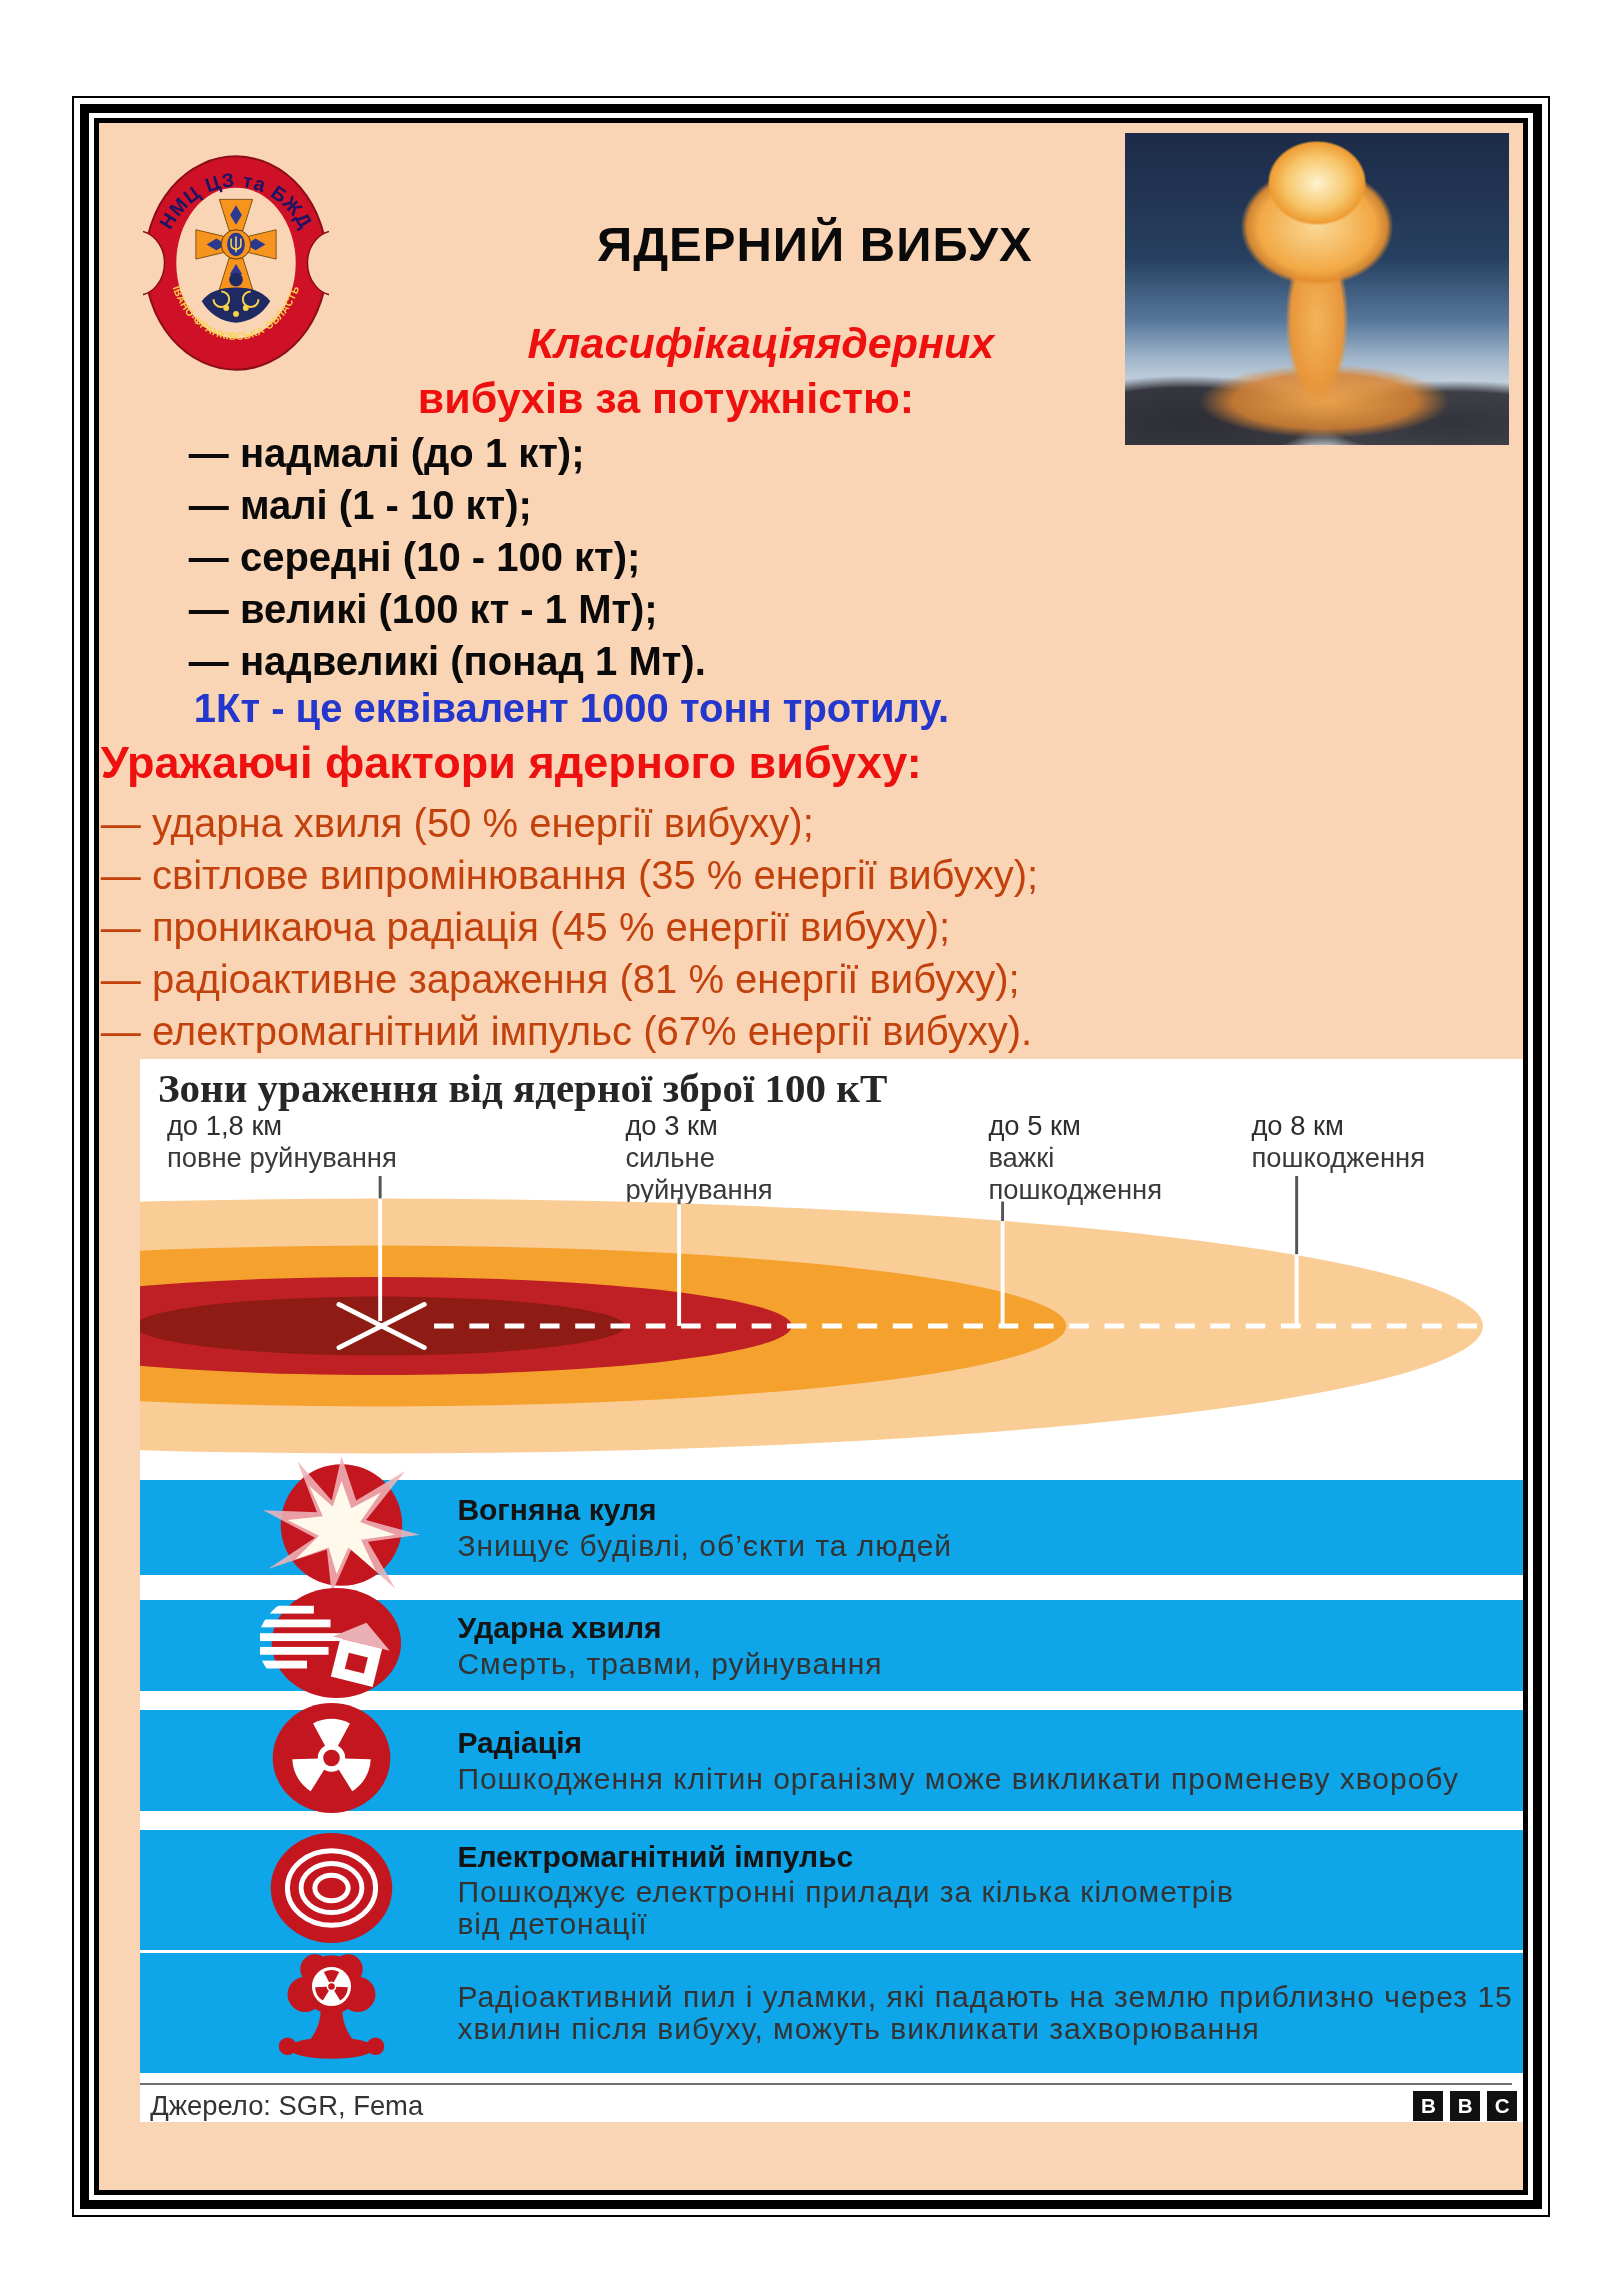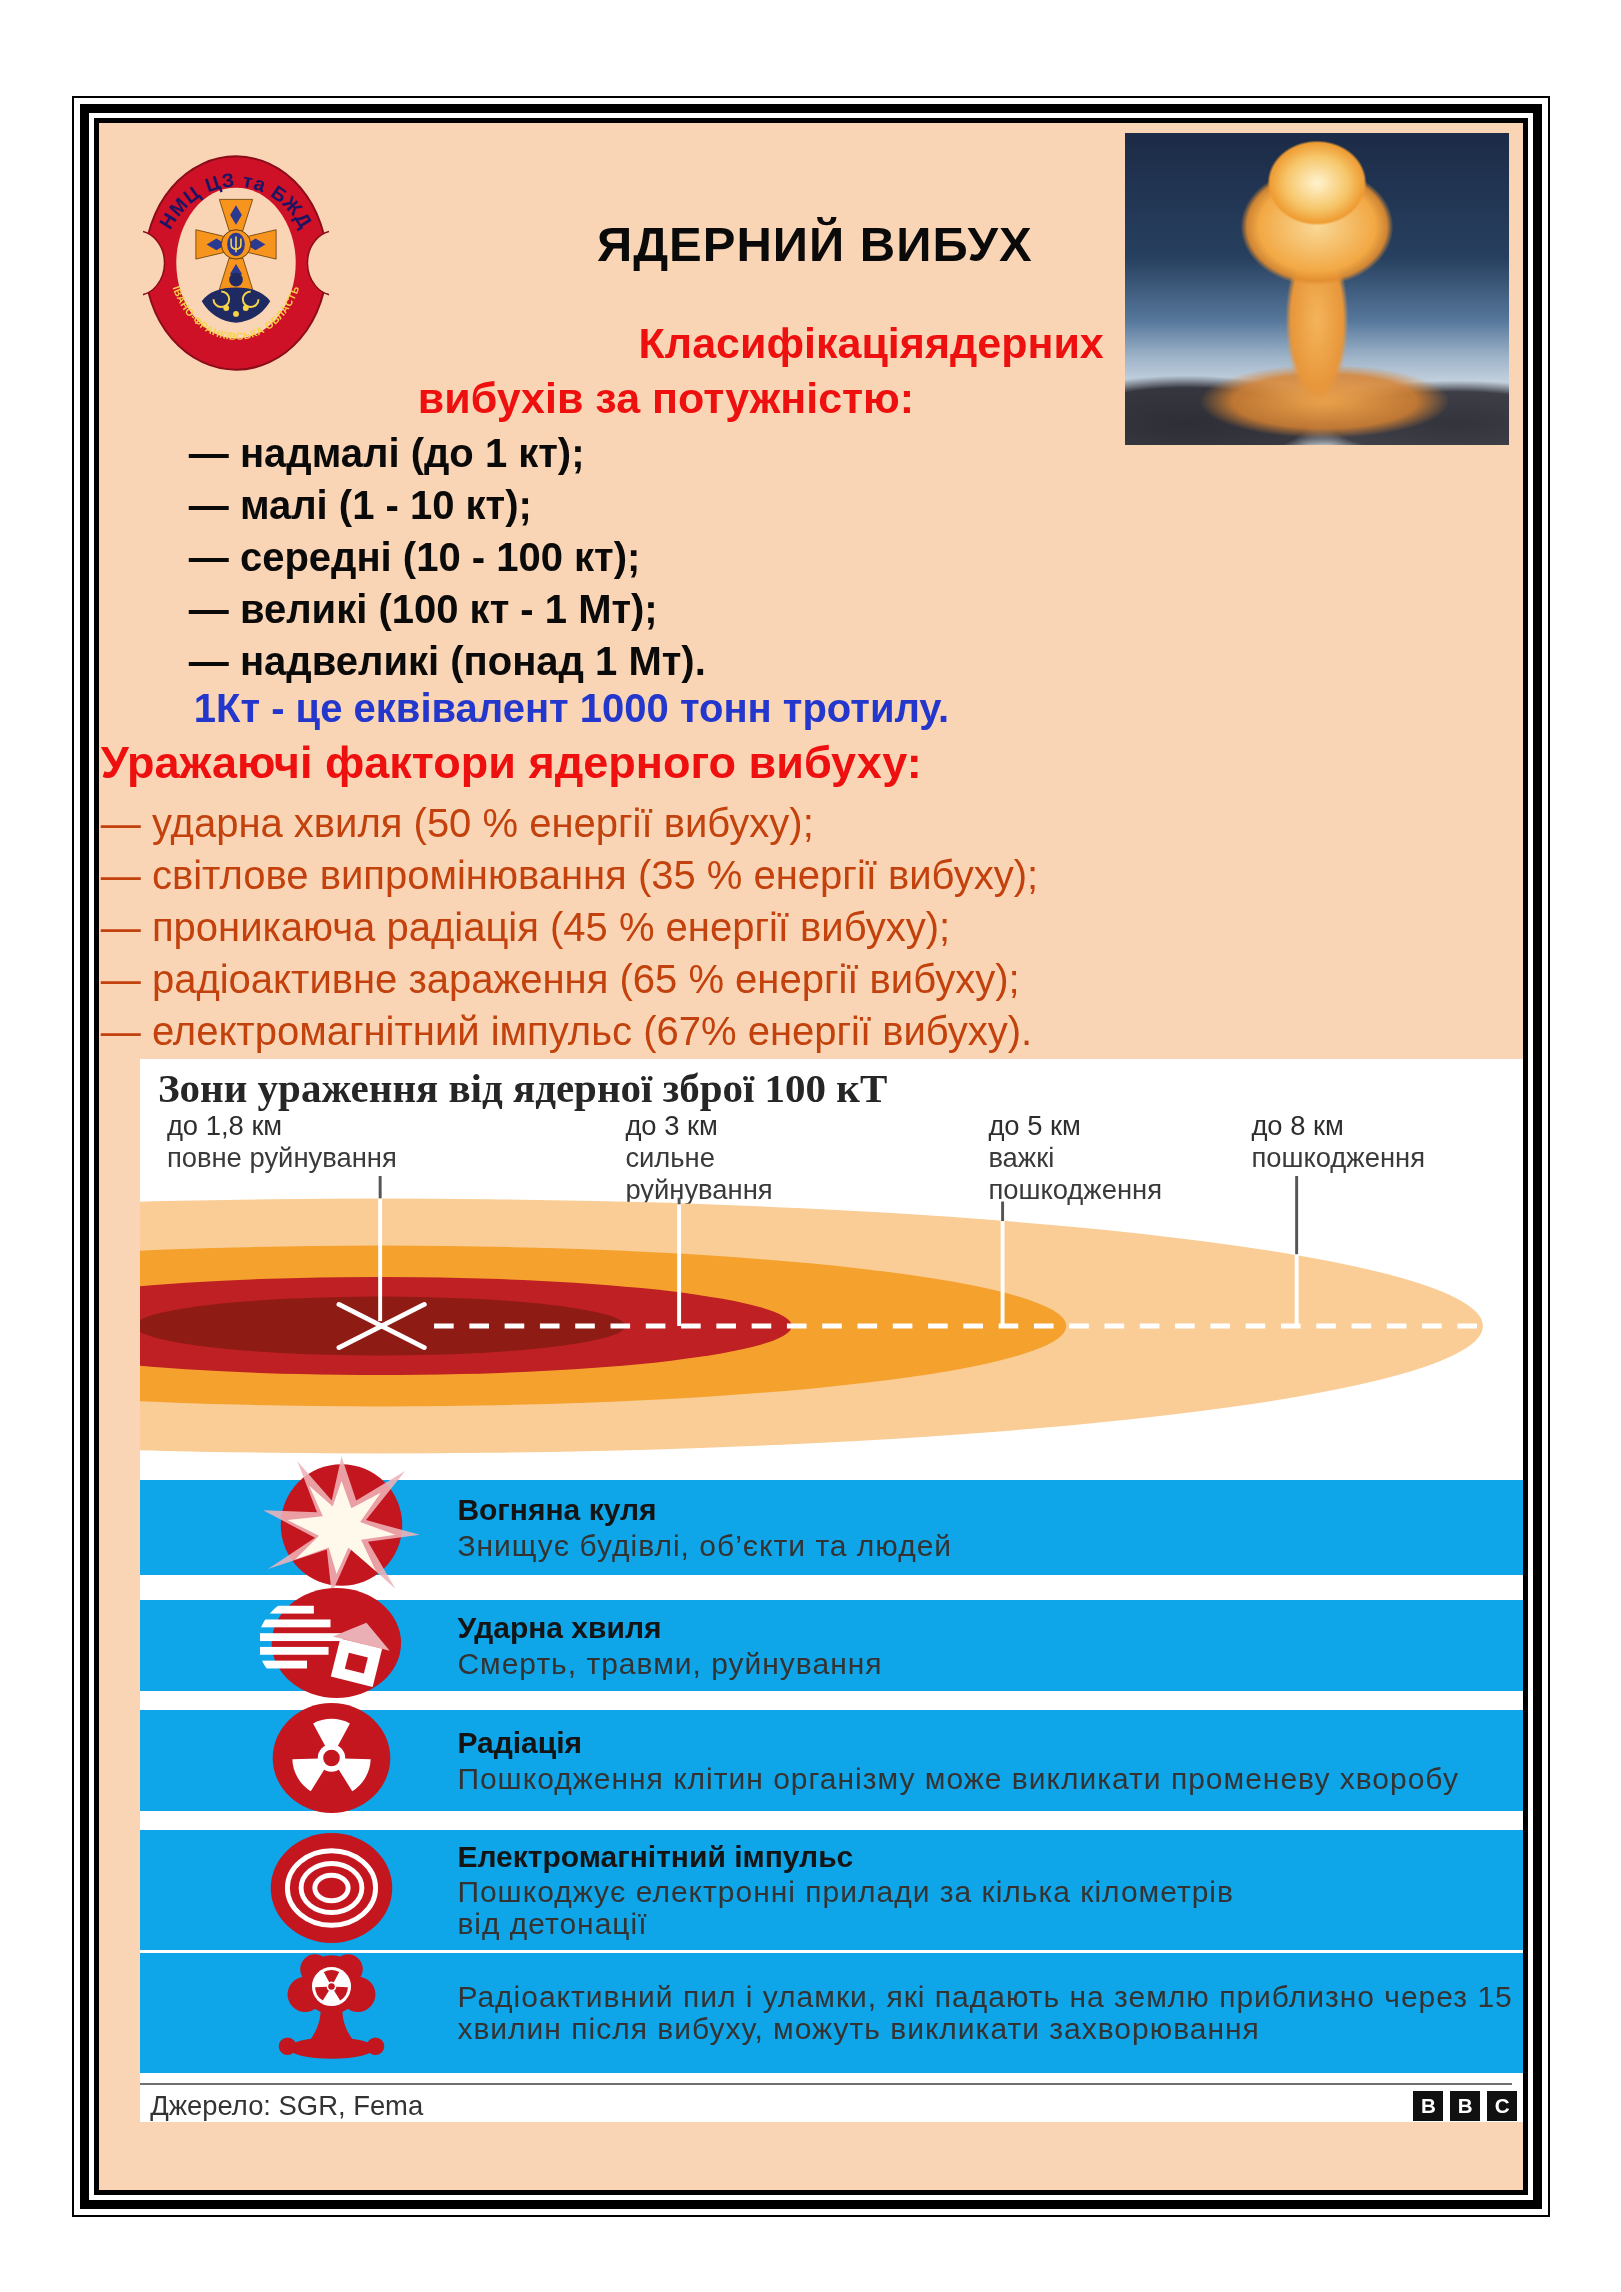--- a/index.html
+++ b/index.html
@@ -20,21 +20,21 @@
          background-image:
            radial-gradient(ellipse 69px 59px at 50% 16%, #fff3cf 0%, #f6c66a 45%, #ef9c33 68%, rgba(239,156,51,0) 72%),
            radial-gradient(ellipse 106px 82px at 50% 30%, #f9d896 0%, #f2a844 55%, rgba(226,141,47,.9) 66%, rgba(226,141,47,0) 72%),
            radial-gradient(ellipse 45px 118px at 50% 60%, #f4b45a 0%, #e8963a 58%, rgba(232,150,58,0) 70%),
            radial-gradient(ellipse 167px 49px at 52% 86%, #e8a04a 0%, rgba(214,130,50,.85) 55%, rgba(214,130,50,0) 75%),
            radial-gradient(ellipse 206px 61px at 16% 93%, #2e2e36 0%, rgba(40,40,48,.92) 58%, rgba(40,40,48,0) 78%),
            radial-gradient(ellipse 225px 57px at 86% 93%, #33333b 0%, rgba(45,45,53,.9) 55%, rgba(45,45,53,0) 75%),
            linear-gradient(180deg,#1c2b47 0%,#27405f 40%,#56779b 60%,#9fb4c9 72%,#cdd9e4 82%,#e8eef4 100%);}
   .heading1{position:absolute;left:319px;top:193px;width:686px;
             font-size:43px;font-weight:bold;color:#EE0F0F;line-height:55px;}
-  .heading1 .row1{display:flex;justify-content:flex-end;}
+  .heading1 .row1{display:flex;justify-content:center;font-style:italic;}
   .clist{position:absolute;left:90px;top:304px;font-size:40px;font-weight:bold;color:#0a0a0a;line-height:52px;}
   .note{position:absolute;left:95px;top:563px;font-size:40px;font-weight:bold;color:#2437CD;}
   .heading2{position:absolute;left:2px;top:614px;font-size:45px;font-weight:bold;color:#EE0F0F;}
   .flist{position:absolute;left:2px;top:674px;font-size:40px;font-weight:normal;color:#c2410c;line-height:52px;}
 
   
   .info{position:absolute;left:21.6px;top:936px;width:1387px;height:1063px;background:#ffffff;margin-left:20px;}
   .info-title{position:absolute;left:17.6px;top:4.9px;font-family:"Liberation Serif",serif;
               font-size:41px;font-weight:bold;color:#262626;}
   .zone{position:absolute;top:51px;font-size:27.4px;color:#3a3a3a;line-height:32px;}
@@ -127,21 +127,21 @@
       <div>— великі (100 кт - 1 Мт);</div>
       <div>— надвеликі (понад 1 Мт).</div>
     </div>
     <div class="note">1Кт - це еквівалент 1000 тонн тротилу.</div>
 
     <div class="heading2">Уражаючі фактори ядерного вибуху:</div>
     <div class="flist">
       <div>— ударна хвиля (50 % енергії вибуху);</div>
       <div>— світлове випромінювання (35 % енергії вибуху);</div>
       <div>— проникаюча радіація (45 % енергії вибуху);</div>
-      <div>— радіоактивне зараження (65 % енергії вибуху);</div>
+      <div>— радіоактивне зараження (81 % енергії вибуху);</div>
       <div>— електромагнітний імпульс (67% енергії вибуху).</div>
     </div>
 
     <div class="info">
       <div class="info-title">Зони ураження від ядерної зброї 100 кТ</div>
 
       <div class="zone" style="left:26.5px;width:255px;">
         <div class="dist">до 1,8 км</div>
         <div>повне руйнування</div>
       </div>

